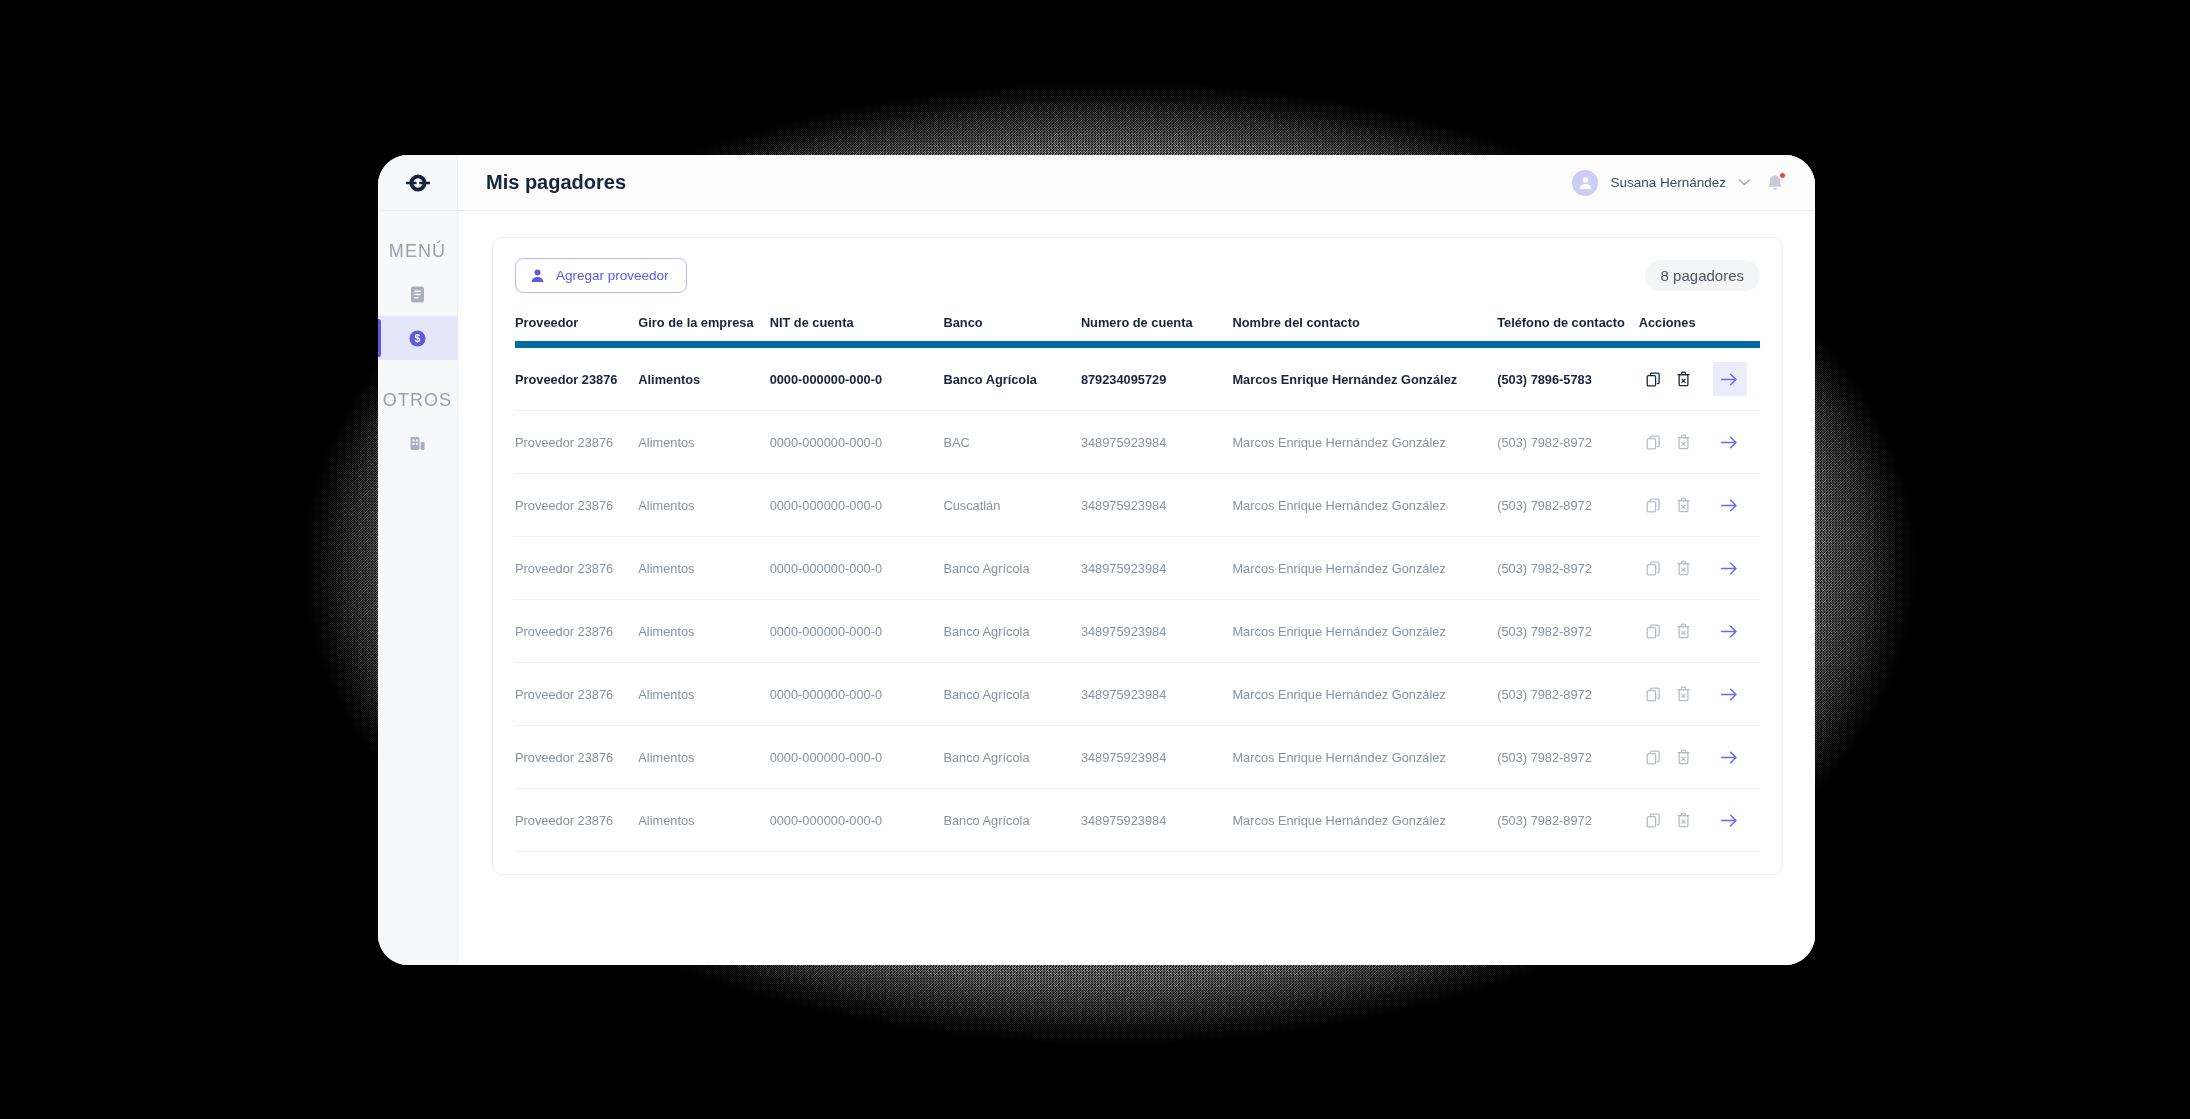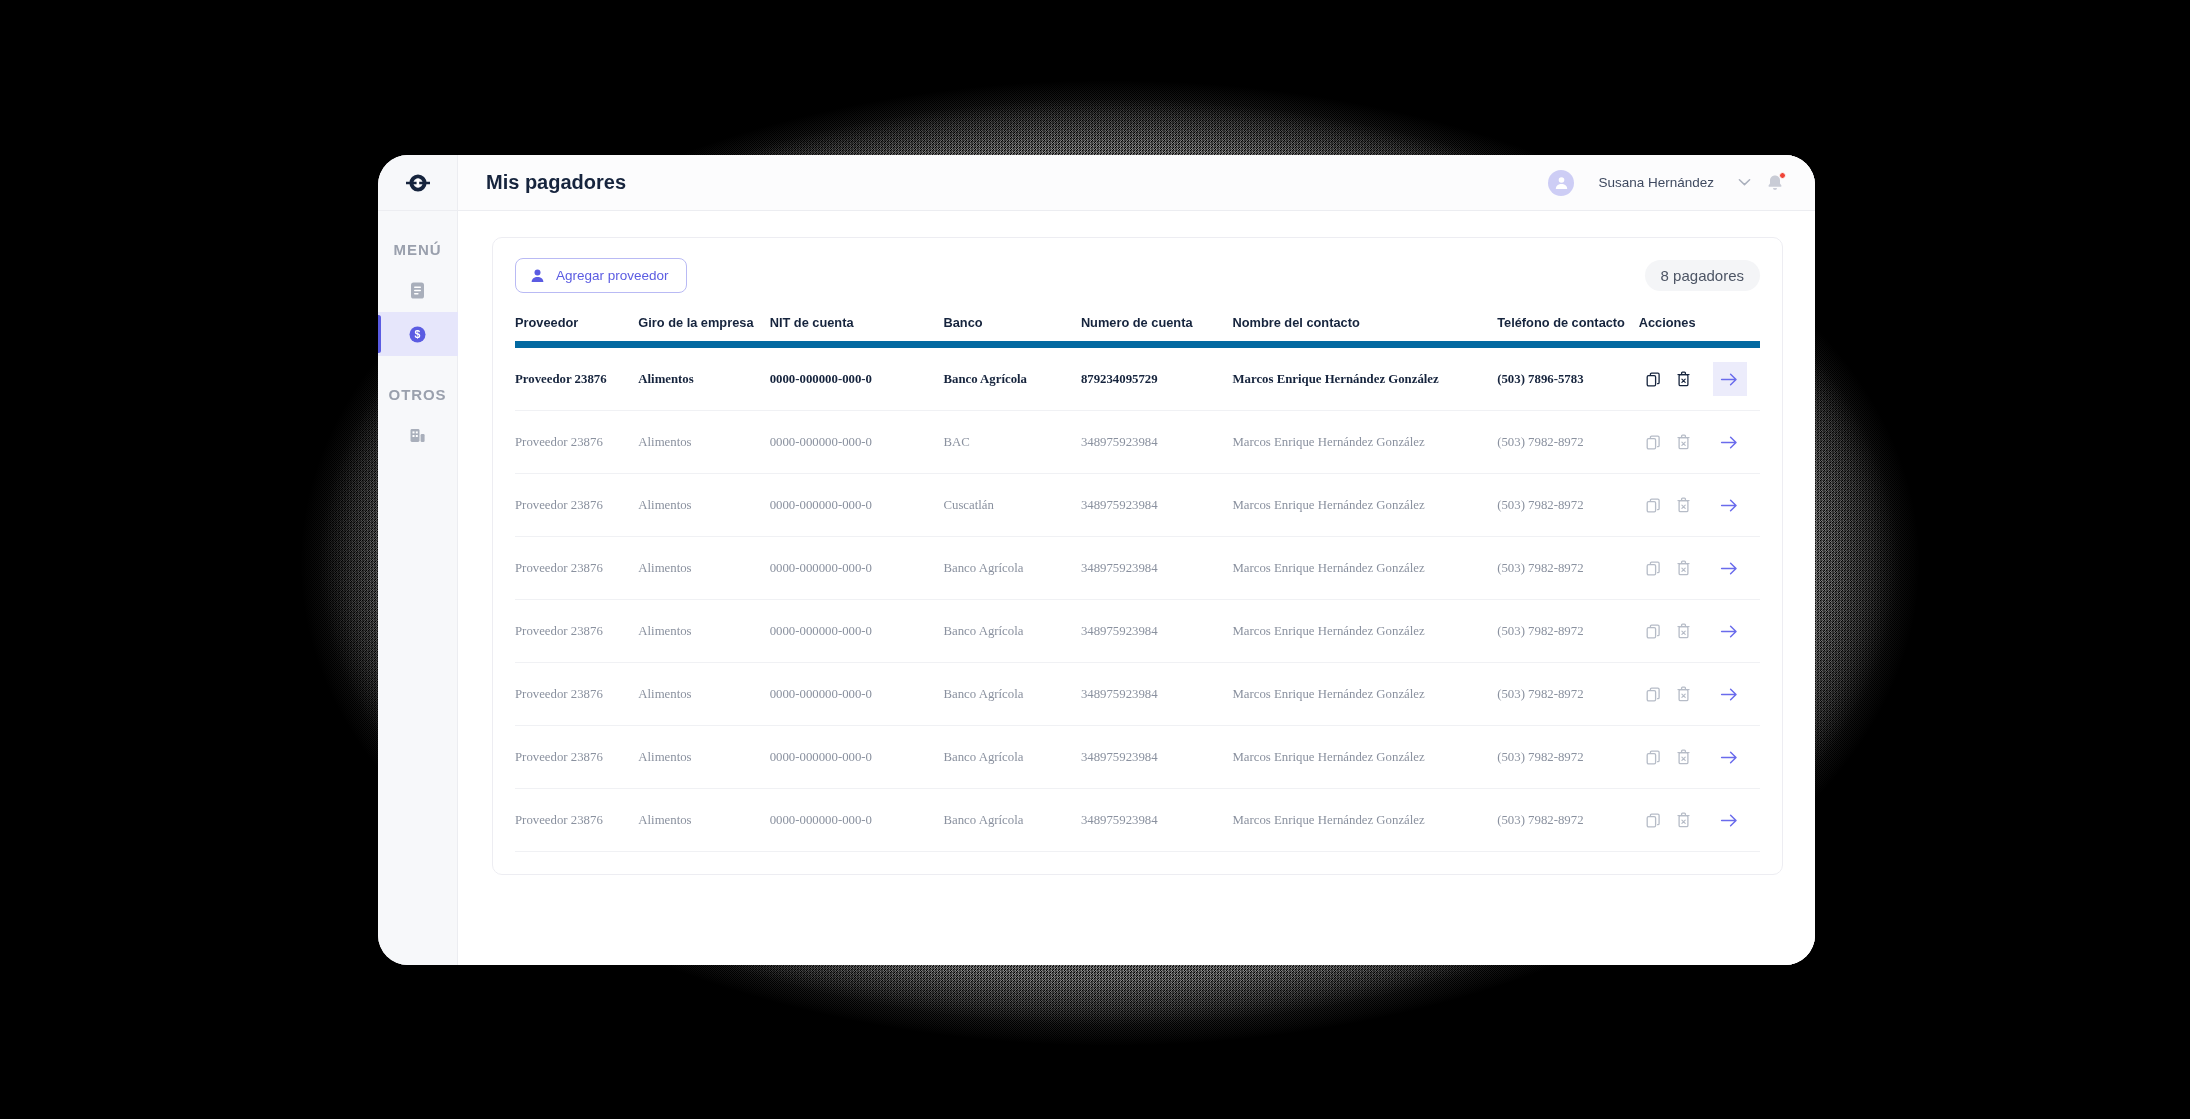--- a/index.html
+++ b/index.html
@@ -65,22 +65,22 @@
     border-right: 1px solid #ecedf1;
     display: flex; flex-direction: column; align-items: center;
     padding-top: 0;
   }
   .sb-logo {
     height: 56px; width: 100%;
     display: flex; align-items: center; justify-content: center;
     border-bottom: 1px solid #ecedf1;
   }
   .sb-section {
-    font-size: 15px; letter-spacing: 0.06em;
-    color: #9aa0ad; margin: 30px 0 10px 0; font-weight: 700;
+    font-size: 18px; letter-spacing: 0.06em;
+    color: #9aa0ad; margin: 30px 0 10px 0; font-weight: 400;
   }
   .sb-item {
     position: relative;
     width: 80px; height: 44px;
     display: flex; align-items: center; justify-content: center;
   }
   .sb-item.active { background: #e6e6fb; }
   .sb-item.active::before {
     content: ""; position: absolute; left: -2px; top: 3px;
     width: 5px; height: 38px; border-radius: 4px; background: #5b5ce2;
@@ -90,21 +90,21 @@
   .main { flex: 1; display: flex; flex-direction: column; background:#ffffff; }
   .topbar {
     height: 56px;
     display: flex; align-items: center; justify-content: space-between;
     padding: 0 30px 0 28px;
     border-bottom: 1px solid #ecedf1;
     background:#fcfcfd;
   }
   .page-title { font-size: 20px; color:#16243d; font-weight: 700; }
   .user-zone { display: flex; align-items: center; gap: 14px; }
-  .user-block { display:flex; align-items:center; gap: 24px; cursor:pointer; }
+  .user-block { display:flex; align-items:center; gap: 12px; cursor:pointer; }
   .avatar {
     width: 26px; height: 26px; border-radius: 50%;
     background: #cdcdf5; display:flex; align-items:center; justify-content:center;
   }
   .username { font-size: 13.5px; color: #3f4a60; }
   .chev { color:#aab0bd; font-size: 11px; }
   .bell-wrap { position: relative; width: 20px; height: 20px; }
   .bell-dot {
     position: absolute; right: -1px; top: -1px;
     width: 7px; height: 7px; border-radius: 50%; background: #f04438;
@@ -143,21 +143,21 @@
     text-align: left;
     font-size: 12.8px; font-weight: 700; color:#16243d;
     padding: 0 0 11px 0;
     white-space: nowrap;
   }
   thead tr { border-bottom: 7px solid #0369a1; }
   tbody td {
     font-size: 12.8px; color:#8a919f;
     padding: 14px 0; white-space: nowrap;
   }
-  tbody tr { border-bottom: 1px solid #f0f1f4; font-family: Liberation Serif, serif; }
+  tbody tr { border-bottom: 1px solid #f0f1f4; }
   tbody tr:last-child { border-bottom: 1px solid #f0f1f4; }
   tbody tr.active td { color:#16243d; font-weight: 700; }
   .c-prov { width: 122px; }
   .c-giro { width: 130px; }
   .c-nit  { width: 172px; }
   .c-banco{ width: 136px; }
   .c-cta  { width: 150px; }
   .c-nom  { width: 262px; margin-left: 40px; }
   .c-tel  { width: 140px; }
   .c-acc  { width: 120px; }

